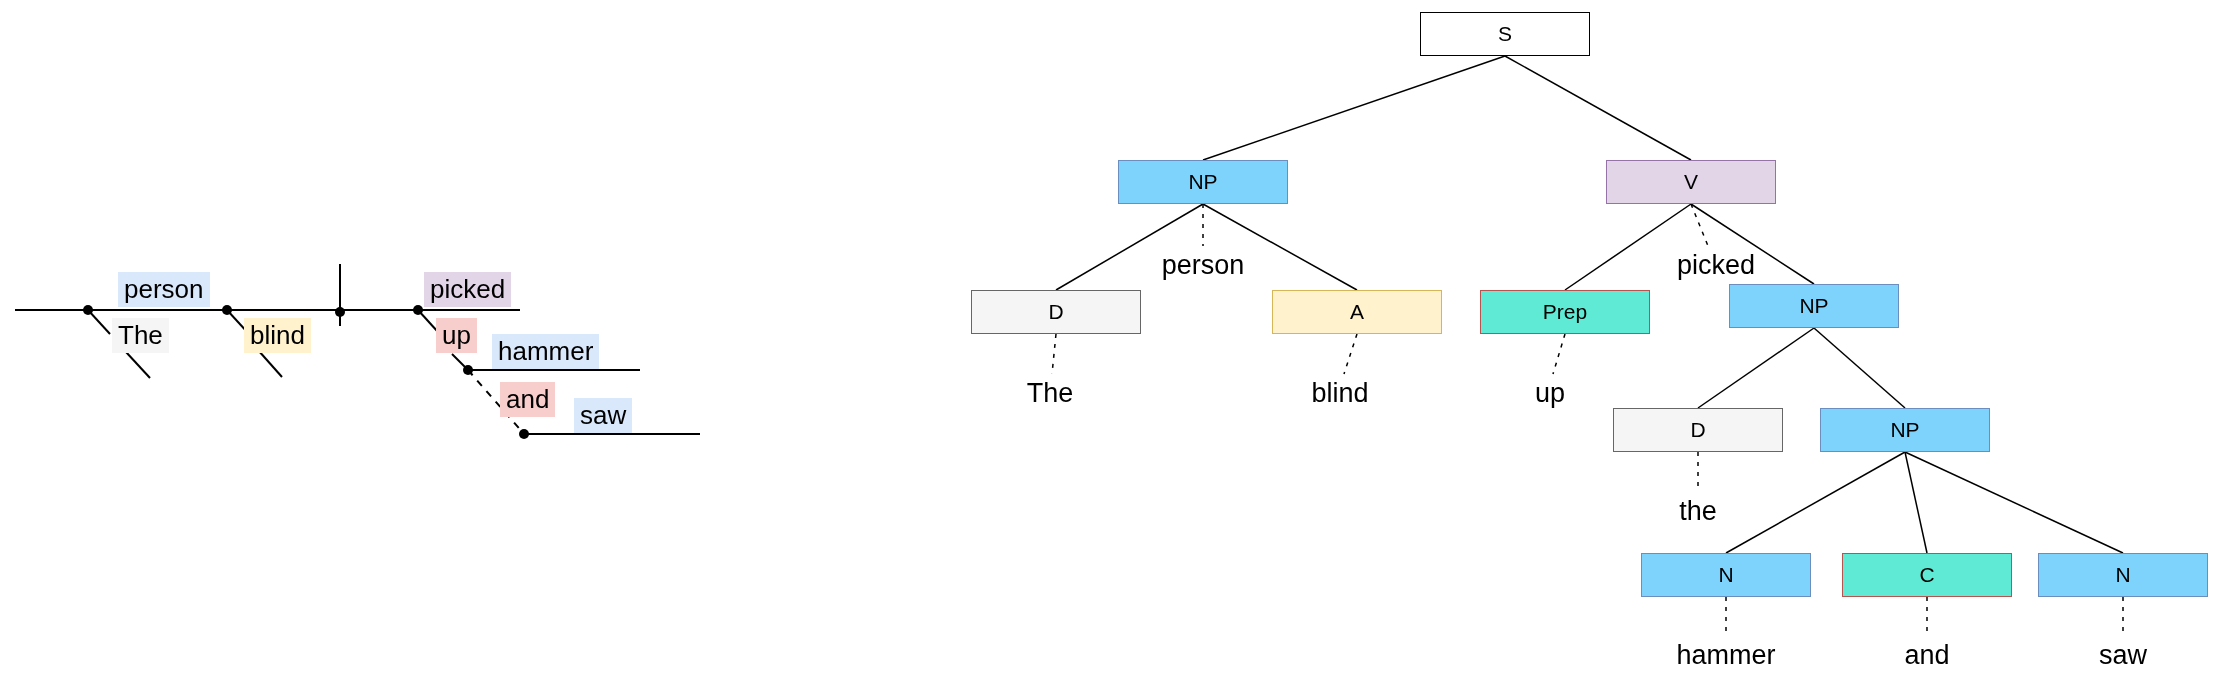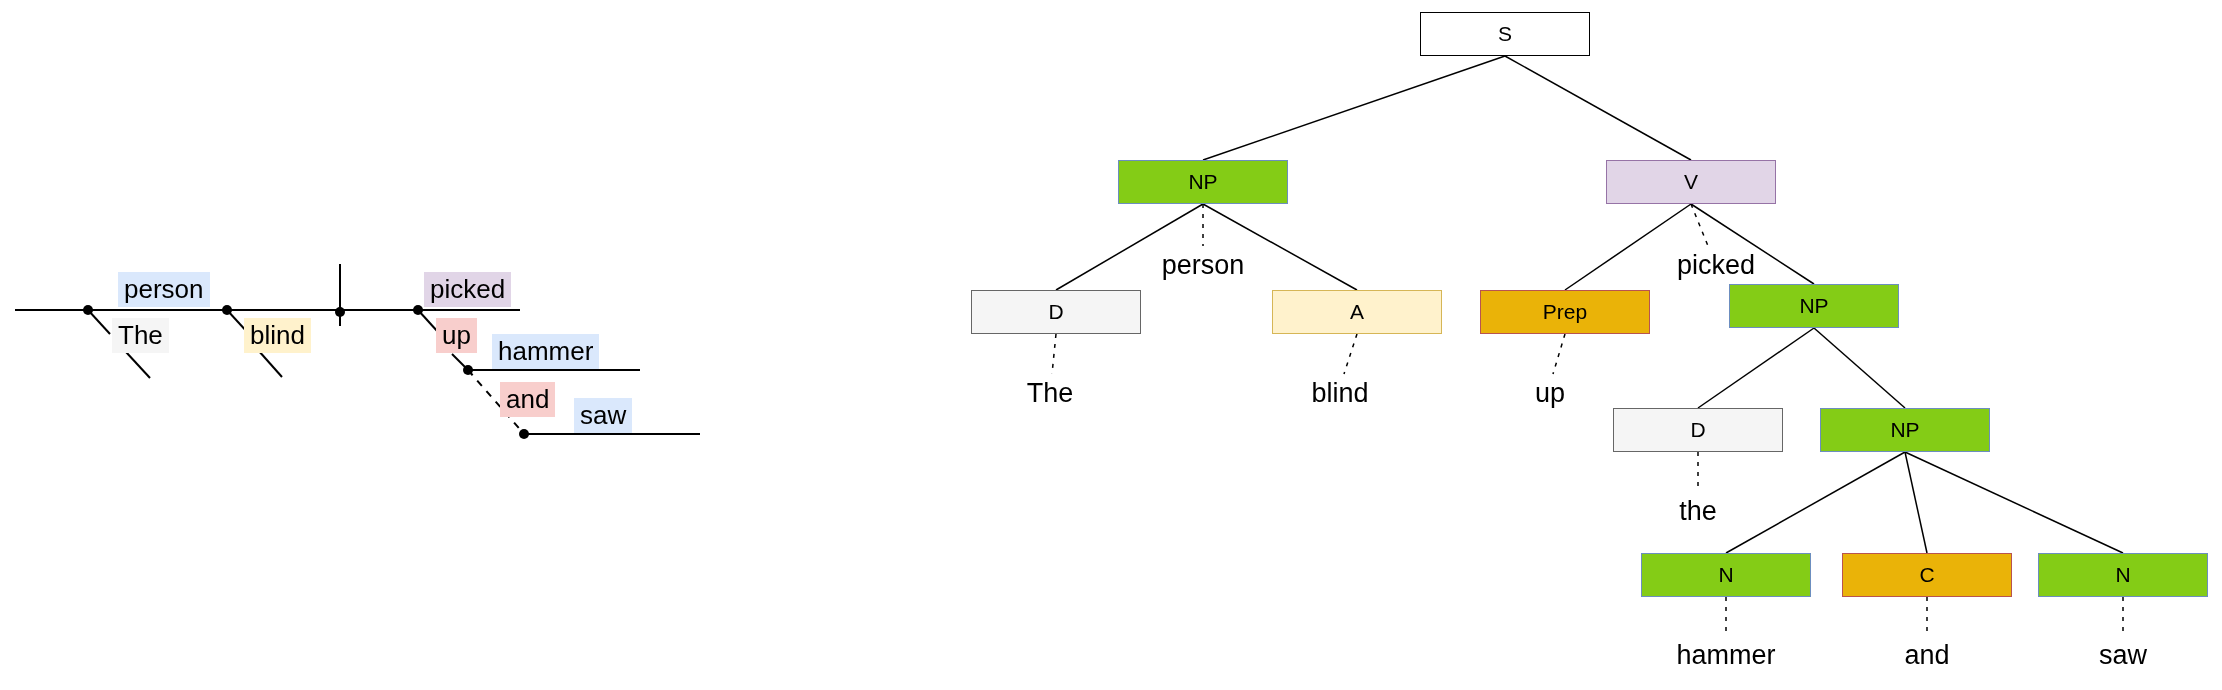--- a/index.html
+++ b/index.html
@@ -19,25 +19,25 @@
   .hl-purple { background:#e1d5e7; }
   .hl-red    { background:#f8cecc; }
 
   
   .node {
     position:absolute; width:170px; height:44px;
     border:1.5px solid #000; background:#fff;
     display:flex; align-items:center; justify-content:center;
     font-size:21px; color:#000;
   }
-  .node.blue   { background:#84cc16; border-color:#6c8ebf; }
+  .node.blue   { background:#7dd3fc; border-color:#6c8ebf; }
   .node.purple { background:#e1d5e7; border-color:#9673a6; }
   .node.gray   { background:#f5f5f5; border-color:#666666; }
   .node.yellow { background:#fff2cc; border-color:#d6b656; }
-  .node.red    { background:#eab308; border-color:#b85450; }
+  .node.red    { background:#5eead4; border-color:#b85450; }
 
   .terminal {
     position:absolute; font-size:27px; color:#000;
     transform:translateX(-50%); white-space:nowrap;
   }
 
   line { stroke:#000000; stroke-width:2; }
   line.thin { stroke-width:1.5; }
   circle.dot { fill:#000000; }
 </style>

